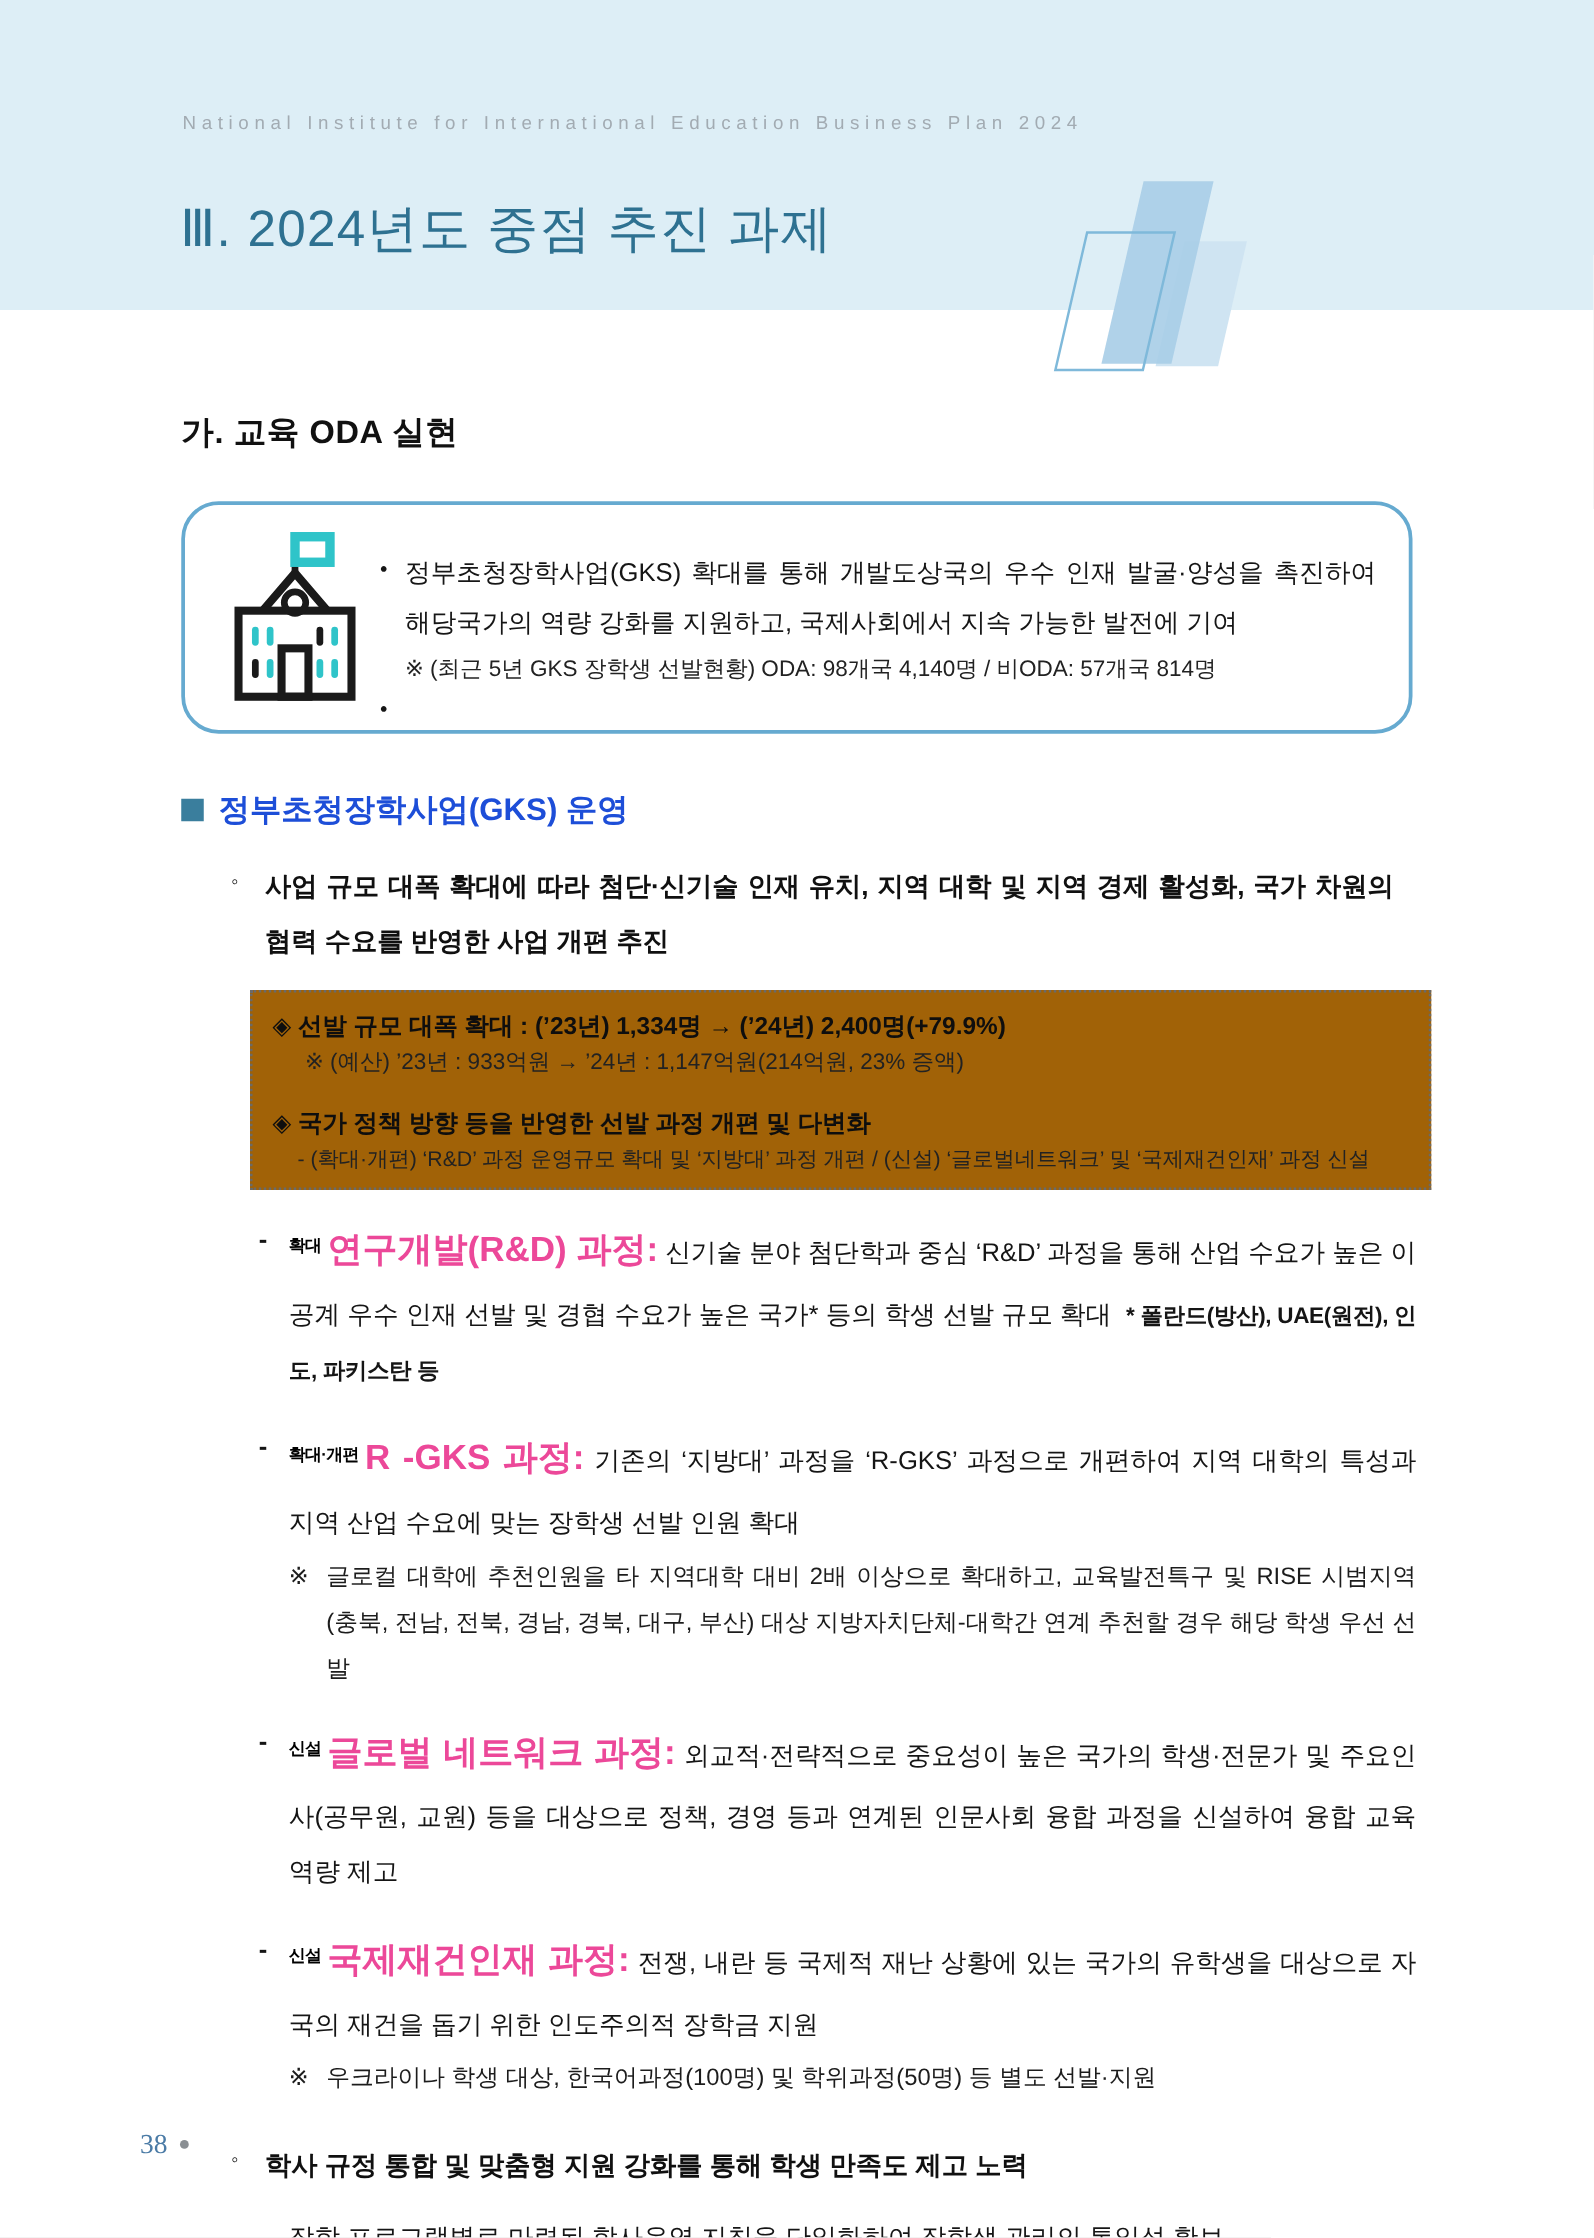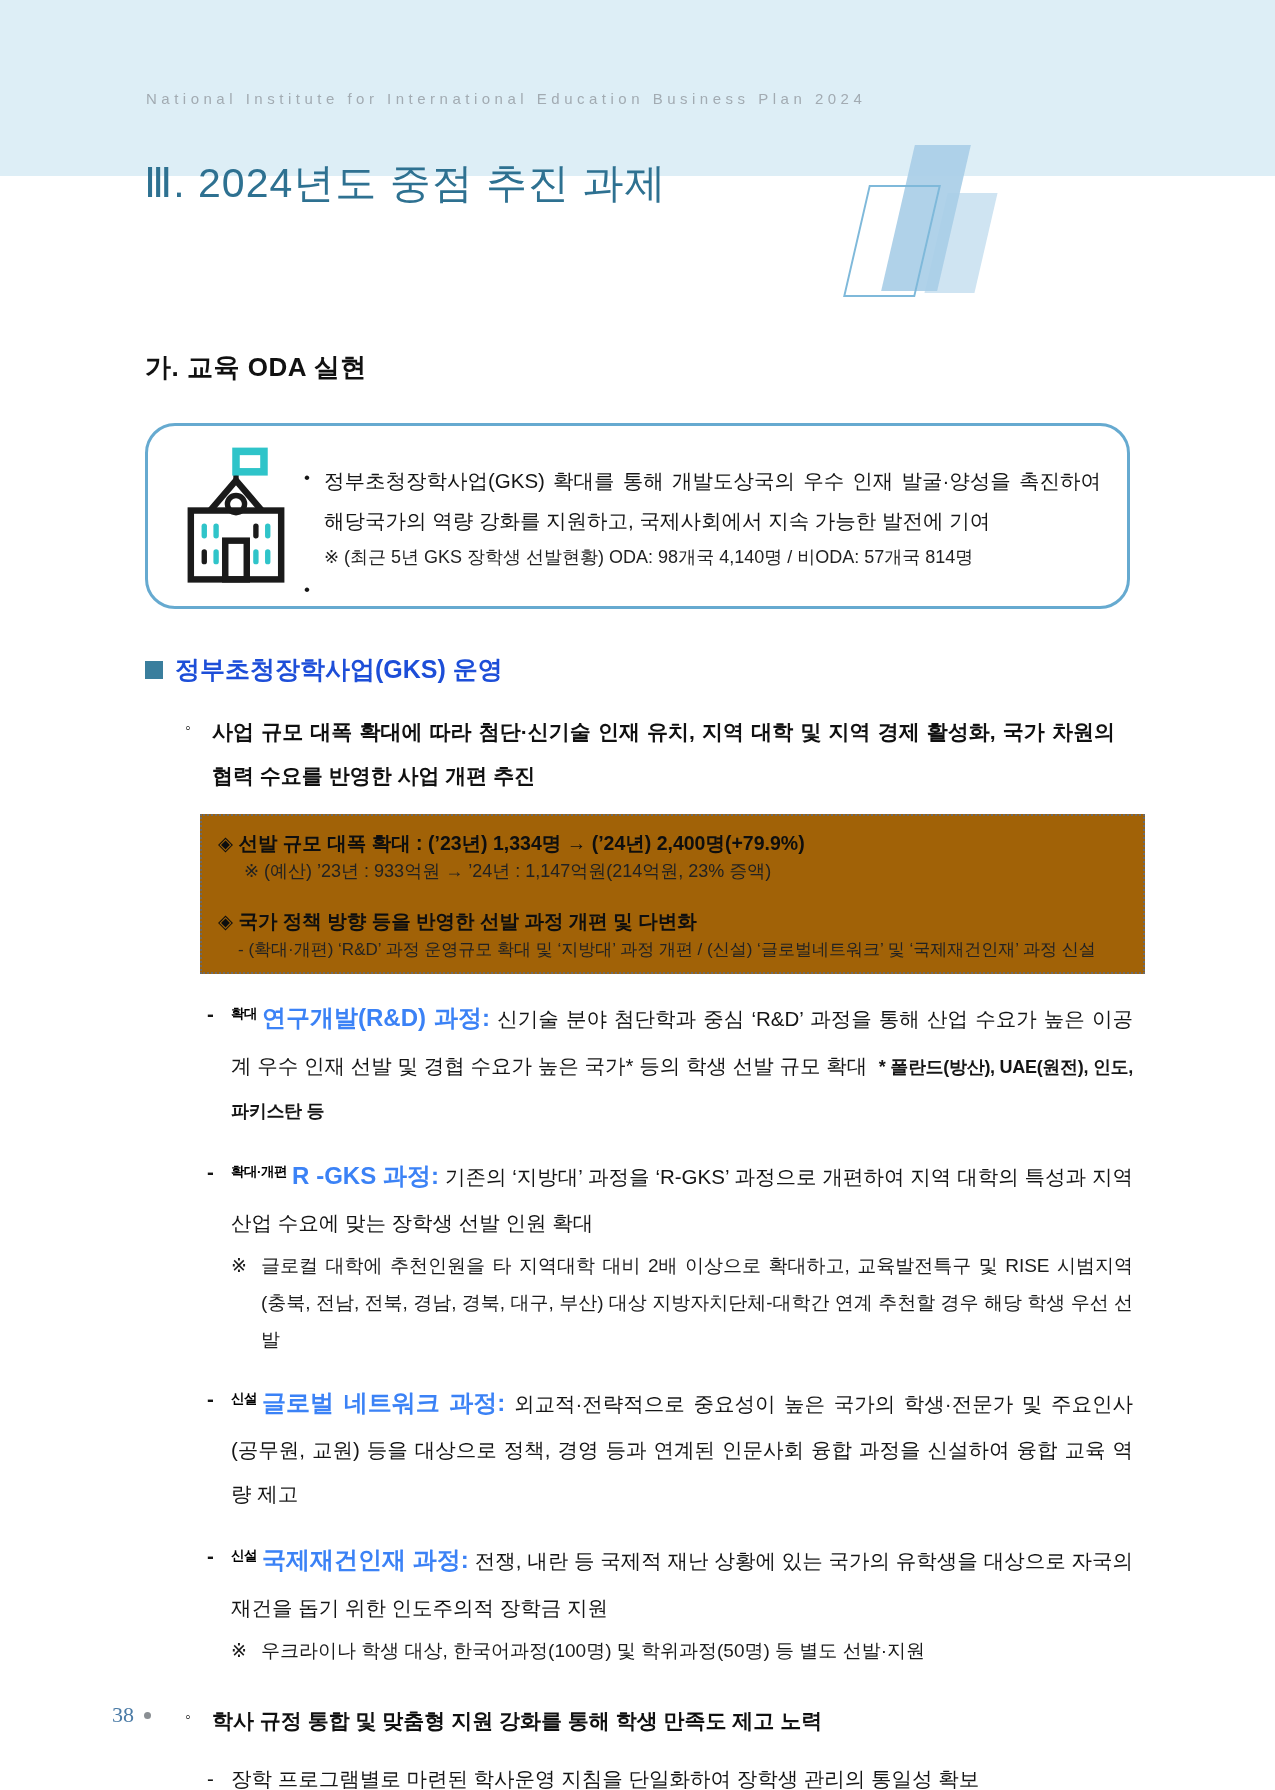--- a/index.html
+++ b/index.html
@@ -14,21 +14,21 @@
     background: #ffffff;
     overflow: hidden;
     color: #1b1b1b;
   }
 
   
   .banner {
     position: absolute;
     top: 0; left: 0;
     width: 100%;
-    height: 176px;
+    height: 248px;
     background: #ddeef6;
   }
   .running-head {
     position: absolute;
     top: 90px; left: 146px;
     font-size: 15px;
     letter-spacing: 4.5px;
     color: #a2abb2;
     white-space: nowrap;
   }
@@ -55,21 +55,21 @@
   }
   .deco .s-outline {
     left: 16px; top: 40px; width: 72px; height: 112px;
     border: 2px solid #7fb9da; background: transparent; transform: skewX(-13deg);
   }
 
   
   .content { position: absolute; top: 248px; left: 0; width: 100%; padding: 0 145px; }
 
   .section-title {
-    margin-top: 102px;
+    margin-top: 80px;
     font-size: 26px;
     font-weight: 800;
     color: #111;
     letter-spacing: .5px;
   }
 
   
   .highlight-box {
     margin-top: 38px;
     width: 985px;
@@ -160,21 +160,21 @@
   }
   .dash-item .dash-marker { position: absolute; left: 4px; top: 0; font-weight: 700; }
   .tag {
     vertical-align: super;
     font-size: 13.5px;
     font-weight: 800;
     letter-spacing: -.5px;
     margin-right: 5px;
     color: #000;
   }
-  .course-name { font-weight: 800; font-size: 24px; color: #3b82f6; }
+  .course-name { font-weight: 800; font-size: 28px; color: #ec4899; }
   .inline-note { font-size: 18px; font-weight: 700; letter-spacing: -.3px; }
   .sub-note {
     position: relative;
     margin-top: 2px;
     padding-left: 30px;
     font-size: 19px;
     font-weight: 400;
     line-height: 1.95;
     text-align: justify;
     color: #1c1c1c;

